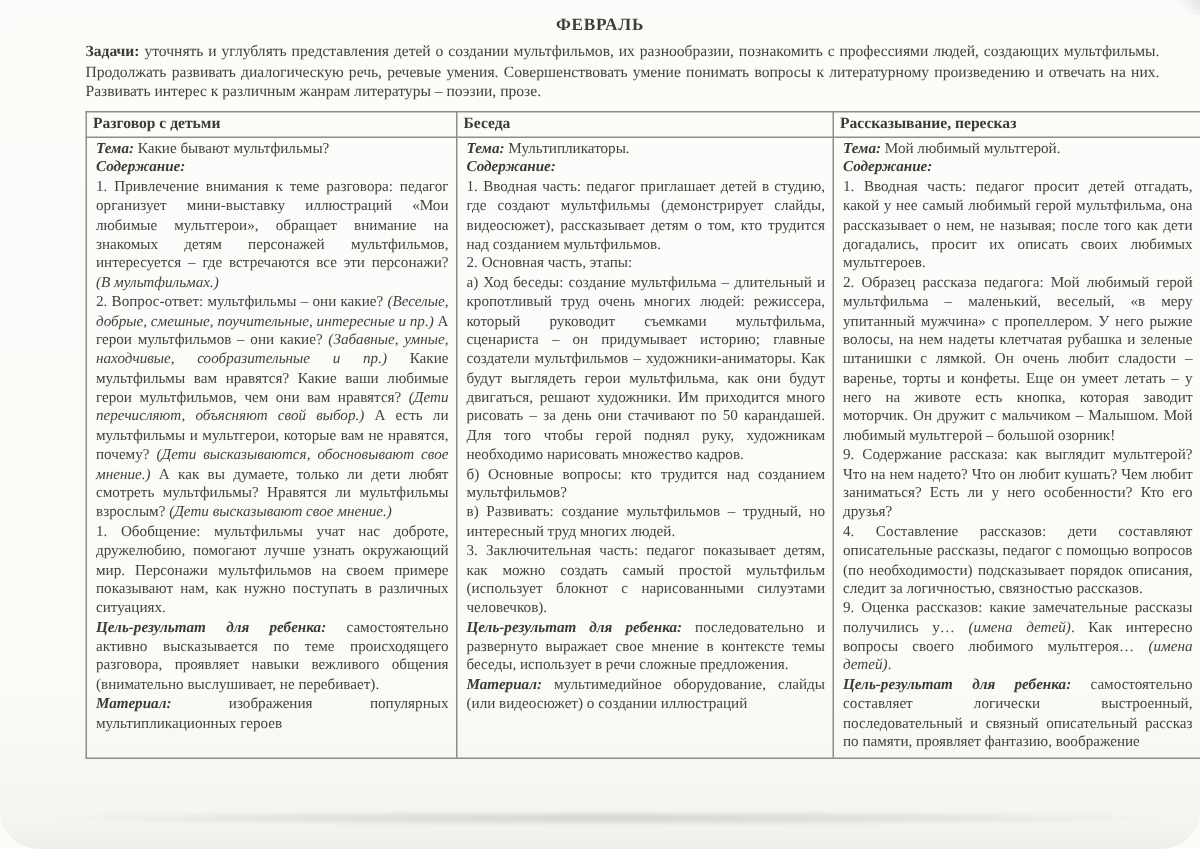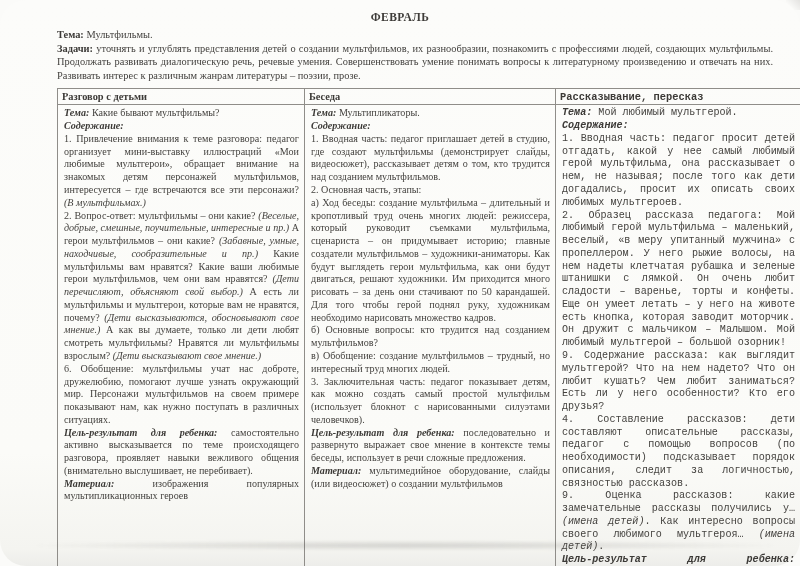--- a/index.html
+++ b/index.html
@@ -56,21 +56,21 @@
   }
   table.sched td {
     padding: 2px 5px 3px 6px;
     font-size: 10.1px;
     line-height: 1.265;
     text-align: justify;
     overflow-wrap: break-word;
   }
   .col-1 { width: 238px; }
   .col-2 { width: 242px; margin-left: 36px; }
-  .col-3 { width: 236px; font-family: Liberation Mono, monospace; }
+  .col-3 { width: 236px; }
   .cell-par { margin: 0; }
   .bi { font-weight: bold; font-style: italic; color: #3c3a37; }
   .i  { font-style: italic; }
   .n  { }
   .page-number {
     position: absolute;
     left: 0;
     right: 0;
     top: 519px;
     text-align: center;
@@ -99,54 +99,53 @@
   }
 </style>
 </head>
 <body>
 
 <div class="page">
 
   <div class="doc-title">ФЕВРАЛЬ</div>
 
   <div class="intro">
-    <p><span class="lbl-bold">Тема:</span><span> Мультфильмы.</span></p>
     <p><span class="lbl-bold">Задачи:</span><span> уточнять и углублять представления детей о создании мультфильмов, их разнообразии, познакомить с профессиями людей, создающих мультфильмы. Продолжать развивать диалогическую речь, речевые умения. Совершенствовать умение понимать вопросы к литературному произведению и отвечать на них. Развивать интерес к различным жанрам литературы – поэзии, прозе.</span></p>
   </div>
 
   <table class="sched">
     <thead>
       <tr>
         <th class="col-1">Разговор с детьми</th>
         <th class="col-2">Беседа</th>
         <th class="col-3">Рассказывание, пересказ</th>
       </tr>
     </thead>
     <tbody>
       <tr>
         <td class="col-1">
             <p class="cell-par"><span class="bi">Тема:</span><span class="n"> Какие бывают мультфильмы?</span></p>
             <p class="cell-par"><span class="bi">Содержание:</span></p>
             <p class="cell-par"><span class="n">1. Привлечение внимания к теме разговора: педагог организует мини-выставку иллюстраций «Мои любимые мультгерои», обращает внимание на знакомых детям персонажей мультфильмов, интересуется – где встречаются все эти персонажи? </span><span class="i">(В мультфильмах.)</span></p>
             <p class="cell-par"><span class="n">2. Вопрос-ответ: мультфильмы – они какие? </span><span class="i">(Веселые, добрые, смешные, поучительные, интересные и пр.)</span><span class="n"> А герои мультфильмов – они какие? </span><span class="i">(Забавные, умные, находчивые, сообразительные и пр.)</span><span class="n"> Какие мультфильмы вам нравятся? Какие ваши любимые герои мультфильмов, чем они вам нравятся? </span><span class="i">(Дети перечисляют, объясняют свой выбор.)</span><span class="n"> А есть ли мультфильмы и мультгерои, которые вам не нравятся, почему? </span><span class="i">(Дети высказываются, обосновывают свое мнение.)</span><span class="n"> А как вы думаете, только ли дети любят смотреть мультфильмы? Нравятся ли мультфильмы взрослым? </span><span class="i">(Дети высказывают свое мнение.)</span></p>
-            <p class="cell-par"><span class="n">6. Обобщение: мультфильмы учат нас доброте, дружелюбию, помогают лучше узнать окружающий мир. Персонажи мультфильмов на своем примере показывают нам, как нужно поступать в различных ситуациях.</span></p>
+            <p class="cell-par"><span class="n">1. Обобщение: мультфильмы учат нас доброте, дружелюбию, помогают лучше узнать окружающий мир. Персонажи мультфильмов на своем примере показывают нам, как нужно поступать в различных ситуациях.</span></p>
             <p class="cell-par"><span class="bi">Цель-результат для ребенка:</span><span class="n"> самостоятельно активно высказывается по теме происходящего разговора, проявляет навыки вежливого общения (внимательно выслушивает, не перебивает).</span></p>
             <p class="cell-par"><span class="bi">Материал:</span><span class="n"> изображения популярных мультипликационных героев</span></p>
           </td>
         <td class="col-2">
             <p class="cell-par"><span class="bi">Тема:</span><span class="n"> Мультипликаторы.</span></p>
             <p class="cell-par"><span class="bi">Содержание:</span></p>
             <p class="cell-par"><span class="n">1. Вводная часть: педагог приглашает детей в студию, где создают мультфильмы (демонстрирует слайды, видеосюжет), рассказывает детям о том, кто трудится над созданием мультфильмов.</span></p>
             <p class="cell-par"><span class="n">2. Основная часть, этапы:</span></p>
             <p class="cell-par"><span class="n">а) Ход беседы: создание мультфильма – длительный и кропотливый труд очень многих людей: режиссера, который руководит съемками мультфильма, сценариста – он придумывает историю; главные создатели мультфильмов – художники-аниматоры. Как будут выглядеть герои мультфильма, как они будут двигаться, решают художники. Им приходится много рисовать – за день они стачивают по 50 карандашей. Для того чтобы герой поднял руку, художникам необходимо нарисовать множество кадров.</span></p>
             <p class="cell-par"><span class="n">б) Основные вопросы: кто трудится над созданием мультфильмов?</span></p>
-            <p class="cell-par"><span class="n">в) Обобщение: создание мультфильмов – трудный, но интересный труд многих людей.</span></p>
+            <p class="cell-par"><span class="n">в) Развивать: создание мультфильмов – трудный, но интересный труд многих людей.</span></p>
             <p class="cell-par"><span class="n">3. Заключительная часть: педагог показывает детям, как можно создать самый простой мультфильм (использует блокнот с нарисованными силуэтами человечков).</span></p>
             <p class="cell-par"><span class="bi">Цель-результат для ребенка:</span><span class="n"> последовательно и развернуто выражает свое мнение в контексте темы беседы, использует в речи сложные предложения.</span></p>
-            <p class="cell-par"><span class="bi">Материал:</span><span class="n"> мультимедийное оборудование, слайды (или видеосюжет) о создании мультфильмов</span></p>
+            <p class="cell-par"><span class="bi">Материал:</span><span class="n"> мультимедийное оборудование, слайды (или видеосюжет) о создании иллюстраций</span></p>
           </td>
         <td class="col-3">
             <p class="cell-par"><span class="bi">Тема:</span><span class="n"> Мой любимый мультгерой.</span></p>
             <p class="cell-par"><span class="bi">Содержание:</span></p>
             <p class="cell-par"><span class="n">1. Вводная часть: педагог просит детей отгадать, какой у нее самый любимый герой мультфильма, она рассказывает о нем, не называя; после того как дети догадались, просит их описать своих любимых мультгероев.</span></p>
             <p class="cell-par"><span class="n">2. Образец рассказа педагога: Мой любимый герой мультфильма – маленький, веселый, «в меру упитанный мужчина» с пропеллером. У него рыжие волосы, на нем надеты клетчатая рубашка и зеленые штанишки с лямкой. Он очень любит сладости – варенье, торты и конфеты. Еще он умеет летать – у него на животе есть кнопка, которая заводит моторчик. Он дружит с мальчиком – Малышом. Мой любимый мультгерой – большой озорник!</span></p>
             <p class="cell-par"><span class="n">9. Содержание рассказа: как выглядит мультгерой? Что на нем надето? Что он любит кушать? Чем любит заниматься? Есть ли у него особенности? Кто его друзья?</span></p>
             <p class="cell-par"><span class="n">4. Составление рассказов: дети составляют описательные рассказы, педагог с помощью вопросов (по необходимости) подсказывает порядок описания, следит за логичностью, связностью рассказов.</span></p>
             <p class="cell-par"><span class="n">9. Оценка рассказов: какие замечательные рассказы получились у… </span><span class="i">(имена детей)</span><span class="n">. Как интересно вопросы своего любимого мультгероя… </span><span class="i">(имена детей)</span><span class="n">.</span></p>
             <p class="cell-par"><span class="bi">Цель-результат для ребенка:</span><span class="n"> самостоятельно составляет логически выстроенный, последовательный и связный описательный рассказ по памяти, проявляет фантазию, воображение</span></p>

